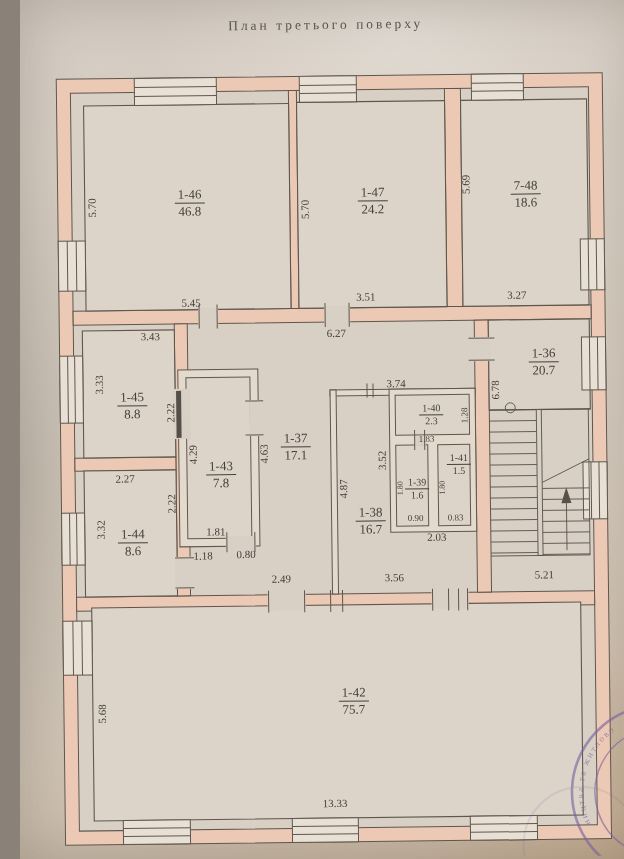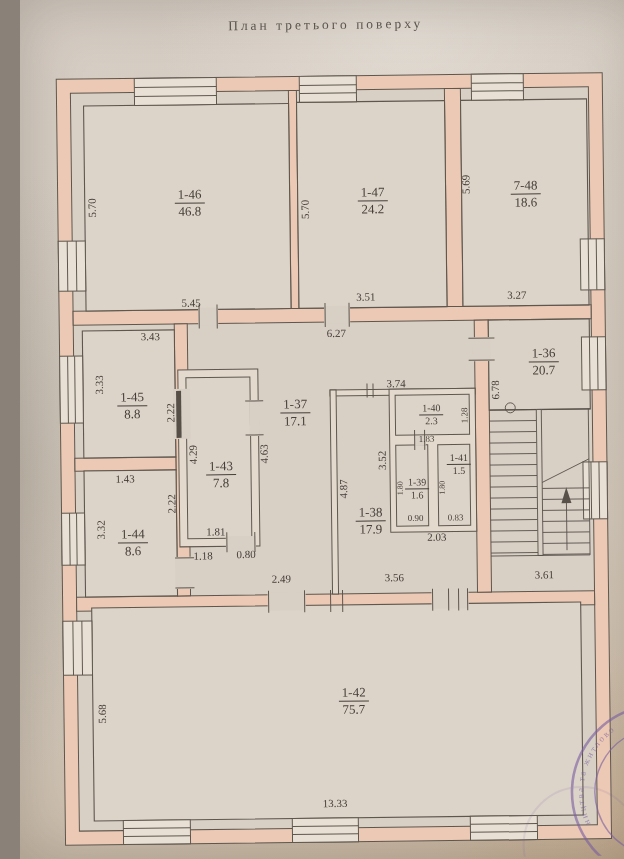--- a/index.html
+++ b/index.html
@@ -156,27 +156,27 @@
         <span class="ra">8.8</span>
       </div>
   <div class="rl" style="left:111px;top:540px">
         <span class="rn">1-44</span>
         <span class="ra">8.6</span>
       </div>
   <div class="rl" style="left:200px;top:473px">
         <span class="rn">1-43</span>
         <span class="ra">7.8</span>
       </div>
-  <div class="rl" style="left:275px;top:412px">
+  <div class="rl" style="left:275px;top:446px">
         <span class="rn">1-37</span>
         <span class="ra">17.1</span>
       </div>
   <div class="rl" style="left:349px;top:521px">
         <span class="rn">1-38</span>
-        <span class="ra">17.9</span>
+        <span class="ra">16.7</span>
       </div>
   <div class="rl s9" style="left:411px;top:416px">
         <span class="rn">1-40</span>
         <span class="ra">2.3</span>
       </div>
   <div class="rl s9" style="left:396px;top:490px">
         <span class="rn">1-39</span>
         <span class="ra">1.6</span>
       </div>
   <div class="rl s9" style="left:438px;top:466px">
@@ -194,40 +194,40 @@
 
   <span class="d dv" style="left:74px;top:205px">5.70</span>
   <span class="d" style="left:172px;top:301px">5.45</span>
   <span class="d dv" style="left:287px;top:209px">5.70</span>
   <span class="d" style="left:347px;top:297px">3.51</span>
   <span class="d dv" style="left:448px;top:186px">5.69</span>
   <span class="d" style="left:498px;top:297px">3.27</span>
   <span class="d" style="left:131px;top:334px">3.43</span>
   <span class="d dv" style="left:79px;top:382px">3.33</span>
   <span class="d dv" style="left:150px;top:411px">2.22</span>
-  <span class="d" style="left:104px;top:476px">1.43</span>
+  <span class="d" style="left:104px;top:476px">2.27</span>
   <span class="d dv" style="left:79px;top:527px">3.32</span>
   <span class="d dv" style="left:150px;top:502px">2.22</span>
   <span class="d dv" style="left:172px;top:453px">4.29</span>
   <span class="d dv" style="left:243px;top:453px">4.63</span>
   <span class="d" style="left:194px;top:530px">1.81</span>
   <span class="d" style="left:181px;top:554px">1.18</span>
   <span class="d" style="left:224px;top:553px">0.80</span>
   <span class="d" style="left:317px;top:333px">6.27</span>
   <span class="d" style="left:376px;top:384px">3.74</span>
   <span class="d dv" style="left:322px;top:489px">4.87</span>
   <span class="d dv" style="left:361px;top:461px">3.52</span>
   <span class="d dv s9" style="left:444px;top:417px">1.28</span>
   <span class="d s9" style="left:406px;top:440px">1.83</span>
   <span class="d dv s8" style="left:379px;top:489px">1.80</span>
   <span class="d dv s8" style="left:421px;top:489px">1.80</span>
   <span class="d s9" style="left:394px;top:519px">0.90</span>
   <span class="d s9" style="left:434px;top:519px">0.83</span>
   <span class="d" style="left:415px;top:538px">2.03</span>
   <span class="d dv" style="left:475px;top:392px">6.78</span>
-  <span class="d" style="left:522px;top:577px">3.61</span>
+  <span class="d" style="left:522px;top:577px">5.21</span>
   <span class="d" style="left:259px;top:578px">2.49</span>
   <span class="d" style="left:372px;top:578px">3.56</span>
   <span class="d dv" style="left:78px;top:711px">5.68</span>
   <span class="d" style="left:310px;top:803px">13.33</span>
 
  </div>
 </div>
 
 </body></html>

